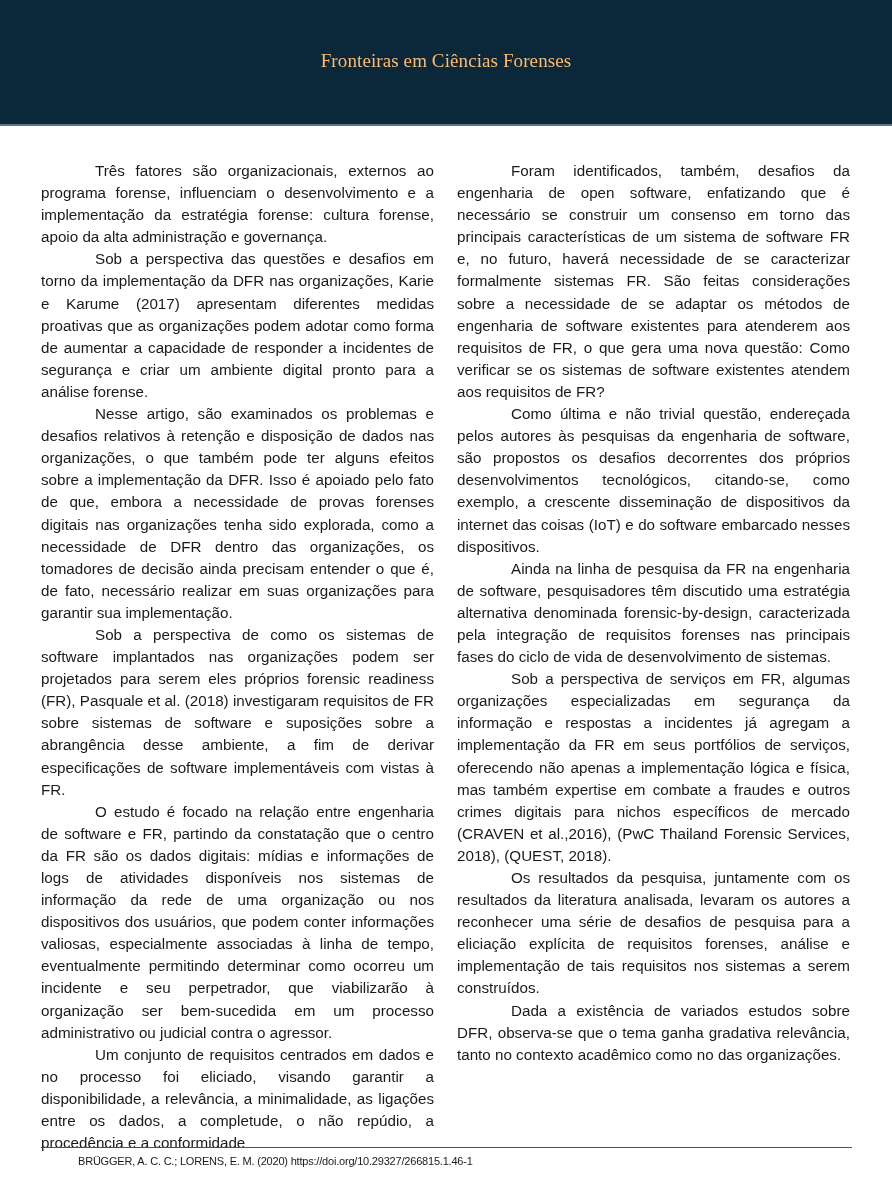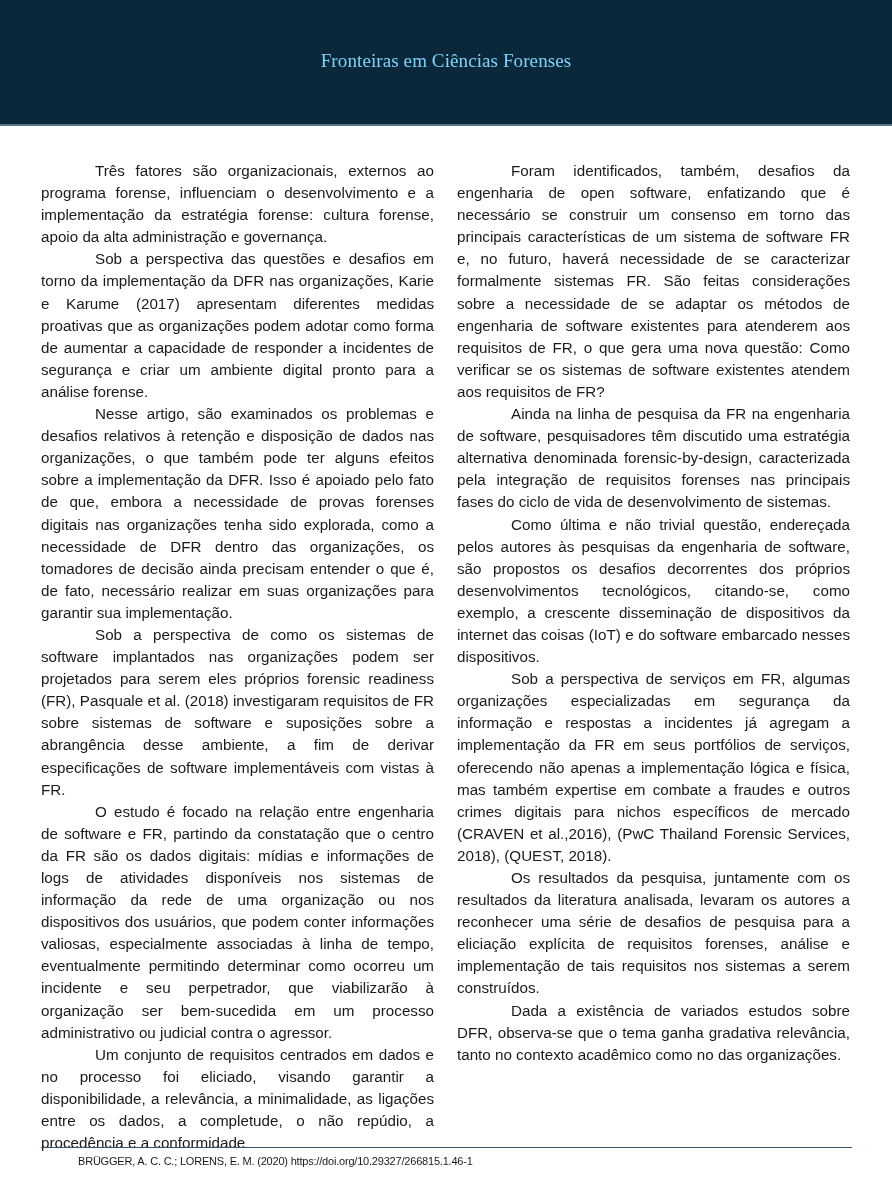--- a/index.html
+++ b/index.html
@@ -24,21 +24,21 @@
       border-bottom: 2px solid #5a7385;
       box-sizing: border-box;
     }
     .header-title {
       position: absolute;
       left: 0; right: 0;
       top: 50px;
       text-align: center;
       font-family: "Liberation Serif", "DejaVu Serif", serif;
       font-size: 19px;
-      color: #7dd3fc;
+      color: #fdba74;
       letter-spacing: 0.1px;
     }
     .column {
       position: absolute;
       top: 160px;
       width: 393px;
       font-size: 15.2px;
       line-height: 22.1px;
       text-align: justify;
       hyphens: manual;
@@ -97,22 +97,22 @@
   <p>Três fatores são organizacionais, externos ao programa forense, influenciam o desenvolvimento e a implementação da estratégia forense: cultura forense, apoio da alta administração e governança.</p>
   <p>Sob a perspectiva das questões e desafios em torno da implementação da DFR nas organizações, Karie e Karume (2017) apresentam diferentes medidas proativas que as organizações podem adotar como forma de aumentar a capacidade de responder a incidentes de segurança e criar um ambiente digital pronto para a análise forense.</p>
   <p>Nesse artigo, são examinados os problemas e desafios relativos à retenção e disposição de dados nas organizações, o que também pode ter alguns efeitos sobre a implementação da DFR. Isso é apoiado pelo fato de que, embora a necessidade de provas forenses digitais nas organizações tenha sido explorada, como a necessidade de DFR dentro das organizações, os tomadores de decisão ainda precisam entender o que é, de fato, necessário realizar em suas organizações para garantir sua implementação.</p>
   <p>Sob a perspectiva de como os sistemas de software implantados nas organizações podem ser projetados para serem eles próprios forensic readiness (FR), Pasquale et al. (2018) investigaram requisitos de FR sobre sistemas de software e suposições sobre a abrangência desse ambiente, a fim de derivar especificações de software implementáveis com vistas à FR.</p>
   <p>O estudo é focado na relação entre engenharia de software e FR, partindo da constatação que o centro da FR são os dados digitais: mídias e informações de logs de atividades disponíveis nos sistemas de informação da rede de uma organização ou nos dispositivos dos usuários, que podem conter informações valiosas, especialmente associadas à linha de tempo, eventualmente permitindo determinar como ocorreu um incidente e seu perpetrador, que viabilizarão à organização ser bem-sucedida em um processo administrativo ou judicial contra o agressor.</p>
   <p>Um conjunto de requisitos centrados em dados e no processo foi eliciado, visando garantir a disponibilidade, a relevância, a minimalidade, as ligações entre os dados, a completude, o não repúdio, a procedência e a conformidade</p>
 </div>
 
 <div class="column col-right">
   <p>Foram identificados, também, desafios da engenharia de open software, enfatizando que é necessário se construir um consenso em torno das principais características de um sistema de software FR e, no futuro, haverá necessidade de se caracterizar formalmente sistemas FR. São feitas considerações sobre a necessidade de se adaptar os métodos de engenharia de software existentes para atenderem aos requisitos de FR, o que gera uma nova questão: Como verificar se os sistemas de software existentes atendem aos requisitos de FR?</p>
+  <p>Como última e não trivial questão, endereçada pelos autores às pesquisas da engenharia de software, são propostos os desafios decorrentes dos próprios desenvolvimentos tecnológicos, citando-se, como exemplo, a crescente disseminação de dispositivos da internet das coisas (IoT) e do software embarcado nesses dispositivos.</p>
   <p>Ainda na linha de pesquisa da FR na engenharia de software, pesquisadores têm discutido uma estratégia alternativa denominada forensic-by-design, caracterizada pela integração de requisitos forenses nas principais fases do ciclo de vida de desenvolvimento de sistemas.</p>
-  <p>Como última e não trivial questão, endereçada pelos autores às pesquisas da engenharia de software, são propostos os desafios decorrentes dos próprios desenvolvimentos tecnológicos, citando-se, como exemplo, a crescente disseminação de dispositivos da internet das coisas (IoT) e do software embarcado nesses dispositivos.</p>
   <p>Sob a perspectiva de serviços em FR, algumas organizações especializadas em segurança da informação e respostas a incidentes já agregam a implementação da FR em seus portfólios de serviços, oferecendo não apenas a implementação lógica e física, mas também expertise em combate a fraudes e outros crimes digitais para nichos específicos de mercado (CRAVEN et al.,2016), (PwC Thailand Forensic Services, 2018), (QUEST, 2018).</p>
   <p>Os resultados da pesquisa, juntamente com os resultados da literatura analisada, levaram os autores a reconhecer uma série de desafios de pesquisa para a eliciação explícita de requisitos forenses, análise e implementação de tais requisitos nos sistemas a serem construídos.</p>
   <p>Dada a existência de variados estudos sobre DFR, observa-se que o tema ganha gradativa relevância, tanto no contexto acadêmico como no das organizações.</p>
 </div>
 
 <div class="footer-rule"></div>
 <div class="page-box">
   <div class="page-number">42</div>
 </div>
 <div class="footer-citation">BRÜGGER, A. C. C.; LORENS, E. M. (2020) https://doi.org/10.29327/266815.1.46-1</div>

